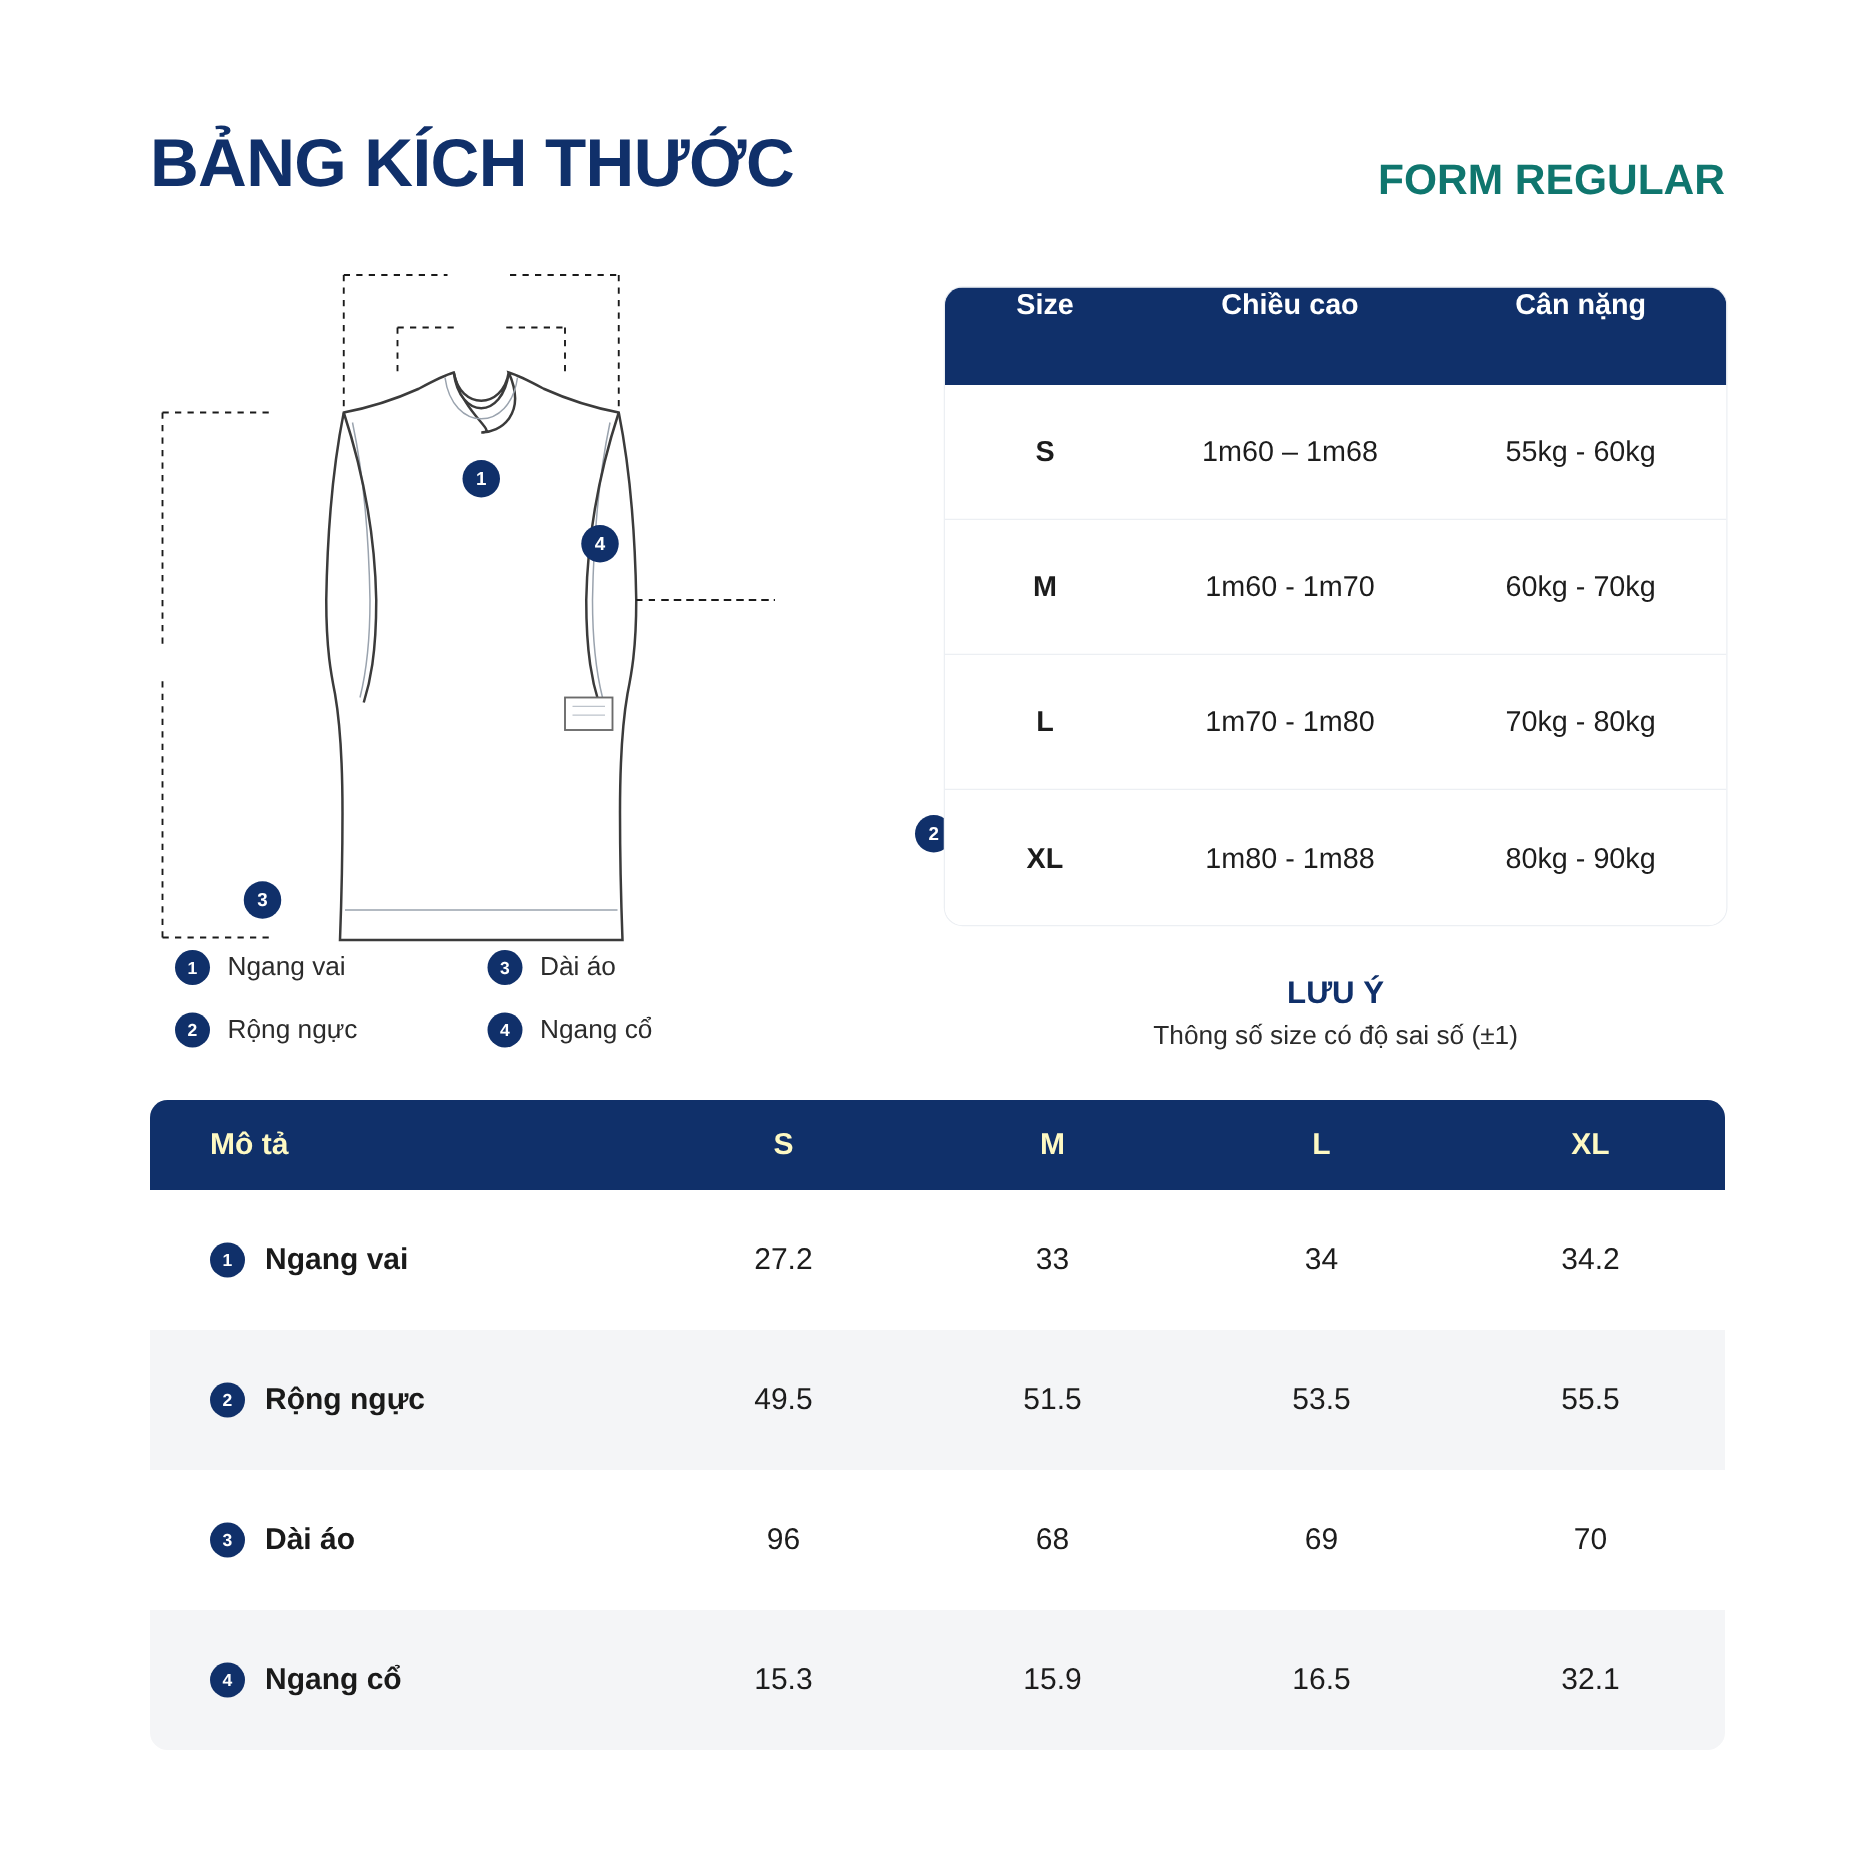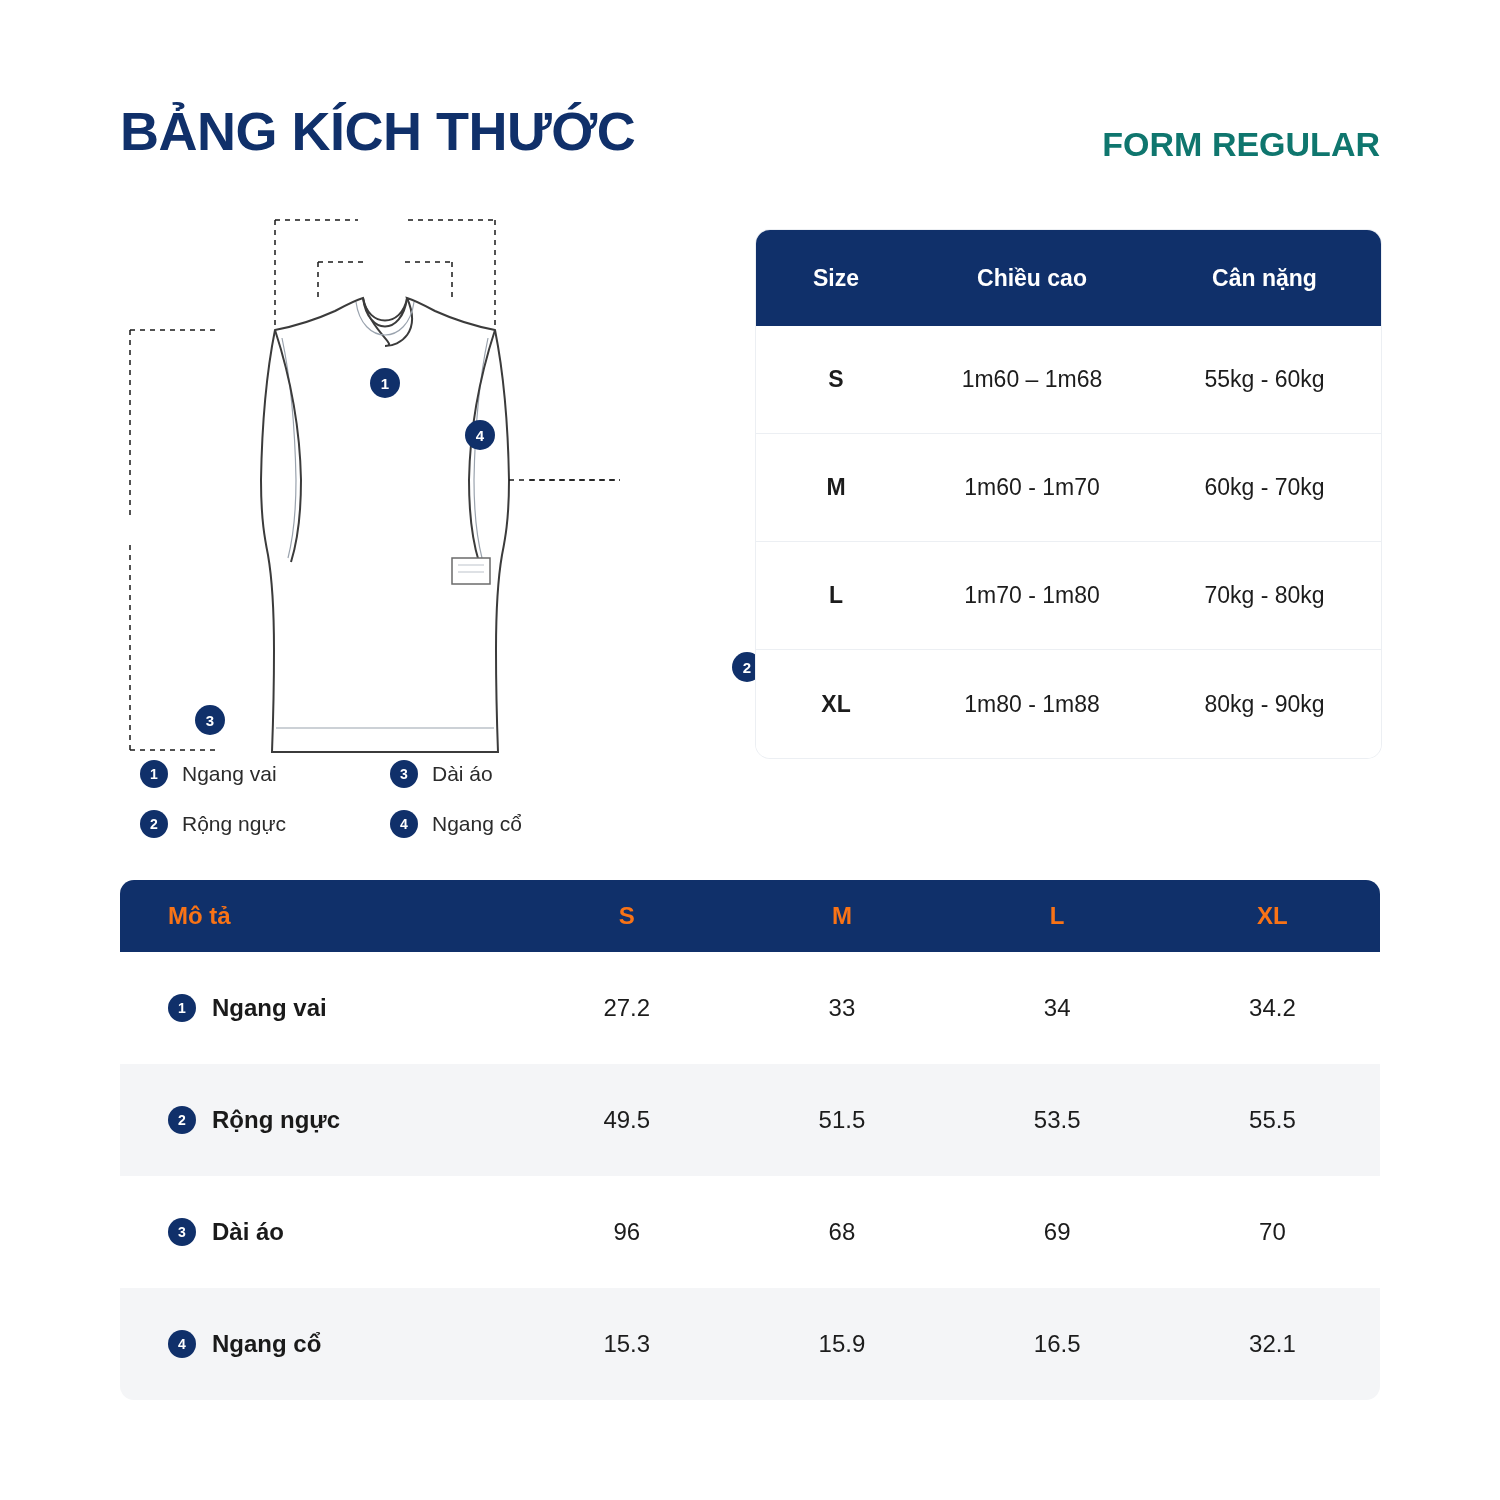--- a/index.html
+++ b/index.html
@@ -98,22 +98,21 @@
     left: 756px; top: 230px;
     width: 625px;
     border-radius: 14px;
     overflow: hidden;
     box-shadow: 0 0 0 1px #eceff3;
   }
   .st-head {
     display: flex;
     background: #10306a;
     color: #ffffff;
-    height: 96px;
-    align-items: center;
+    height: 78px;
     font-size: 23px;
     font-weight: bold;
   }
   .st-row {
     display: flex;
     height: 108px;
     align-items: center;
     font-size: 23px;
     color: #1c1c1c;
     background: #ffffff;
@@ -147,21 +146,21 @@
   .meas {
     position: absolute;
     left: 120px; top: 880px;
     width: 1260px;
     border-radius: 14px;
     overflow: hidden;
   }
   .m-head {
     display: flex;
     background: #10306a;
-    color: #f97316;
+    color: #fef9c3;
     height: 72px;
     align-items: center;
     font-size: 24px;
     font-weight: bold;
   }
   .m-row {
     display: flex;
     height: 112px;
     align-items: center;
     font-size: 24px;
@@ -318,20 +317,24 @@
       <div class="st-c2">1m70 - 1m80</div>
       <div class="st-c3">70kg - 80kg</div>
     </div>
     <div class="st-row">
       <div class="st-c1">XL</div>
       <div class="st-c2">1m80 - 1m88</div>
       <div class="st-c3">80kg - 90kg</div>
     </div>
   </div>
 
+  <div class="note">
+    <div class="note-title">LƯU Ý</div>
+    <div class="note-text">Thông số size có độ sai số (±1)</div>
+  </div>
 
   <div class="meas">
     <div class="m-head">
       <div class="m-desc">Mô tả</div>
       <div class="m-val">S</div>
       <div class="m-val">M</div>
       <div class="m-val">L</div>
       <div class="m-val">XL</div>
     </div>
 

